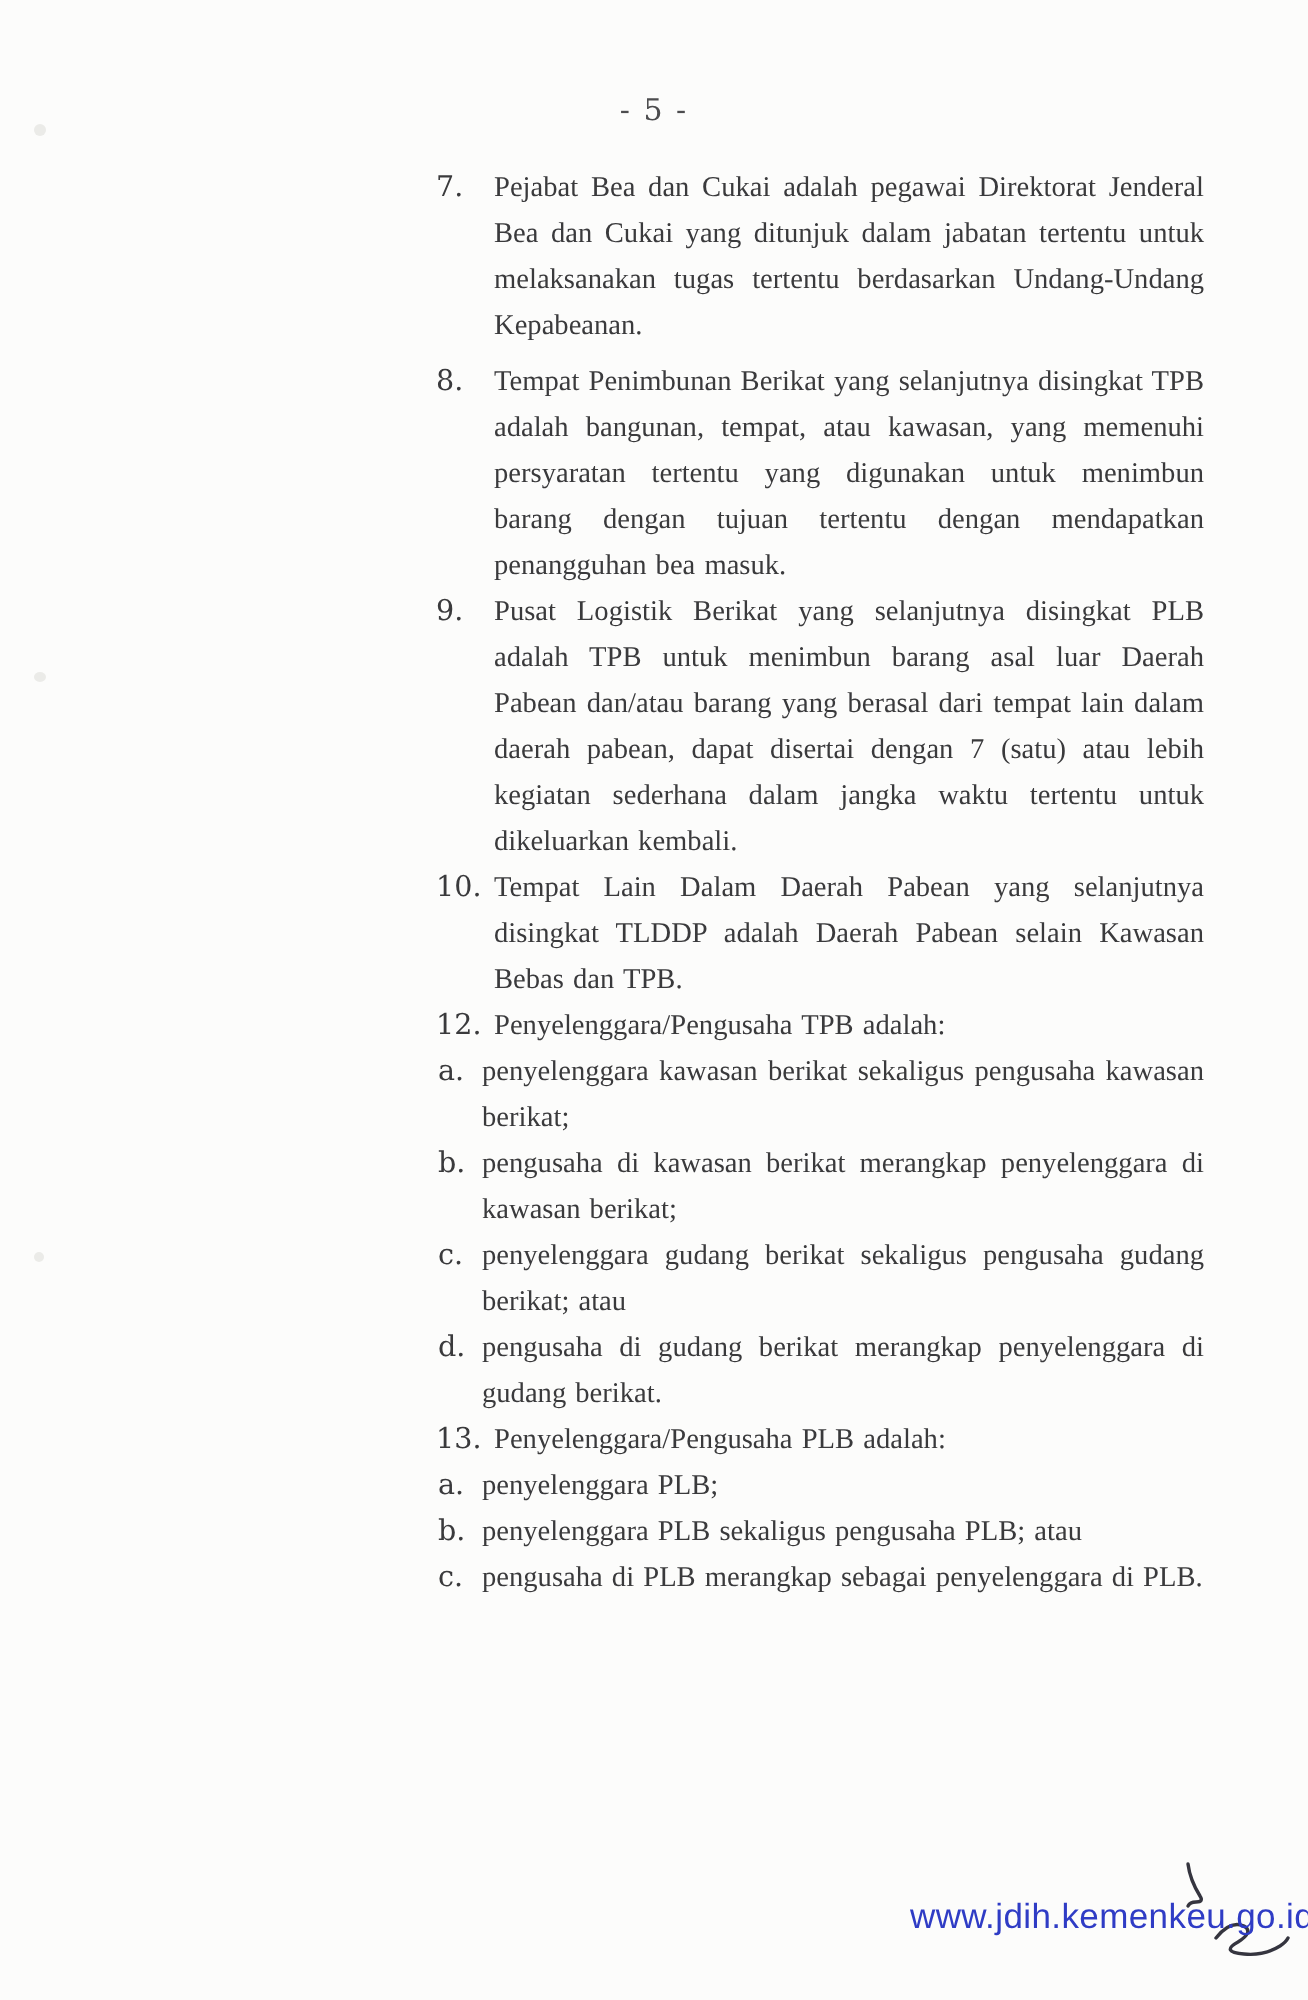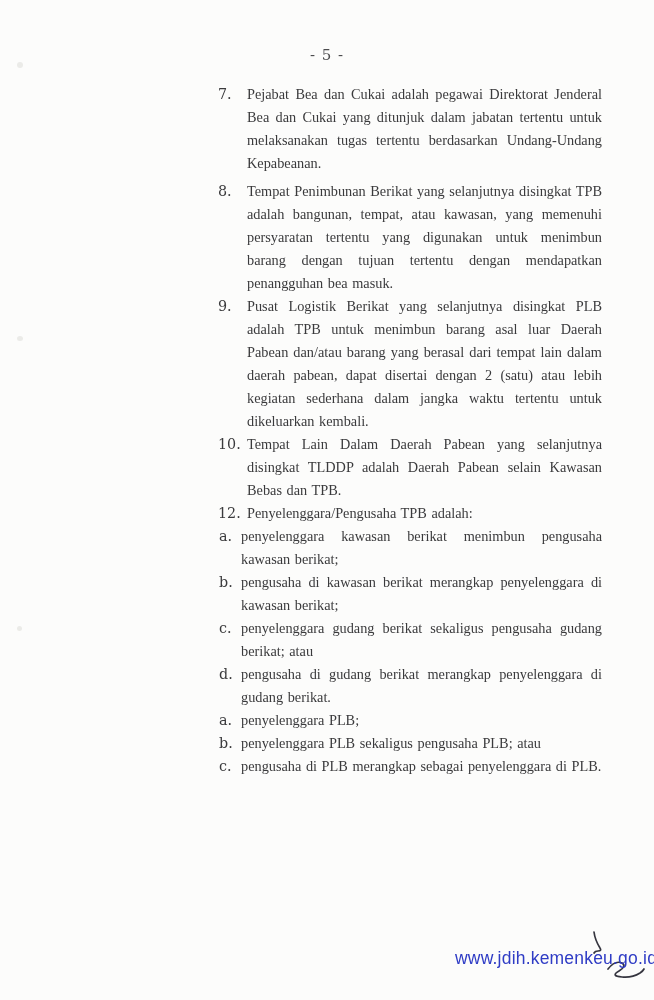--- a/index.html
+++ b/index.html
@@ -73,50 +73,54 @@
       <p class="txt">Pejabat Bea dan Cukai adalah pegawai Direktorat Jenderal Bea dan Cukai yang ditunjuk dalam jabatan tertentu untuk melaksanakan tugas tertentu berdasarkan Undang-Undang Kepabeanan.</p>
     </div>
 
     <div class="item mt5">
       <span class="num">8.</span>
       <p class="txt">Tempat Penimbunan Berikat yang selanjutnya disingkat TPB adalah bangunan, tempat, atau kawasan, yang memenuhi persyaratan tertentu yang digunakan untuk menimbun barang dengan tujuan tertentu dengan mendapatkan penangguhan bea masuk.</p>
     </div>
 
     <div class="item">
       <span class="num">9.</span>
-      <p class="txt">Pusat Logistik Berikat yang selanjutnya disingkat PLB adalah TPB untuk menimbun barang asal luar Daerah Pabean dan/atau barang yang berasal dari tempat lain dalam daerah pabean, dapat disertai dengan 2 (satu) atau lebih kegiatan sederhana dalam jangka waktu tertentu untuk dikeluarkan kembali.</p>
+      <p class="txt">Pusat Logistik Berikat yang selanjutnya disingkat PLB adalah TPB untuk menimbun barang asal luar Daerah Pabean dan/atau barang yang berasal dari tempat lain dalam daerah pabean, dapat disertai dengan 7 (satu) atau lebih kegiatan sederhana dalam jangka waktu tertentu untuk dikeluarkan kembali.</p>
     </div>
 
     <div class="item">
       <span class="num">10.</span>
       <p class="txt">Tempat Lain Dalam Daerah Pabean yang selanjutnya disingkat TLDDP adalah Daerah Pabean selain Kawasan Bebas dan TPB.</p>
     </div>
 
 
     <div class="item">
       <span class="num">12.</span>
       <p class="txt">Penyelenggara/Pengusaha TPB adalah:</p>
     </div>
     <div class="item sub">
       <span class="letter">a.</span>
-      <p class="txt">penyelenggara kawasan berikat menimbun pengusaha kawasan berikat;</p>
+      <p class="txt">penyelenggara kawasan berikat sekaligus pengusaha kawasan berikat;</p>
     </div>
     <div class="item sub">
       <span class="letter">b.</span>
       <p class="txt">pengusaha di kawasan berikat merangkap penyelenggara di kawasan berikat;</p>
     </div>
     <div class="item sub">
       <span class="letter">c.</span>
       <p class="txt">penyelenggara gudang berikat sekaligus pengusaha gudang berikat; atau</p>
     </div>
     <div class="item sub">
       <span class="letter">d.</span>
       <p class="txt">pengusaha di gudang berikat merangkap penyelenggara di gudang berikat.</p>
     </div>
 
+    <div class="item">
+      <span class="num">13.</span>
+      <p class="txt">Penyelenggara/Pengusaha PLB adalah:</p>
+    </div>
     <div class="item sub">
       <span class="letter">a.</span>
       <p class="txt">penyelenggara PLB;</p>
     </div>
     <div class="item sub">
       <span class="letter">b.</span>
       <p class="txt">penyelenggara PLB sekaligus pengusaha PLB; atau</p>
     </div>
     <div class="item sub">
       <span class="letter">c.</span>

